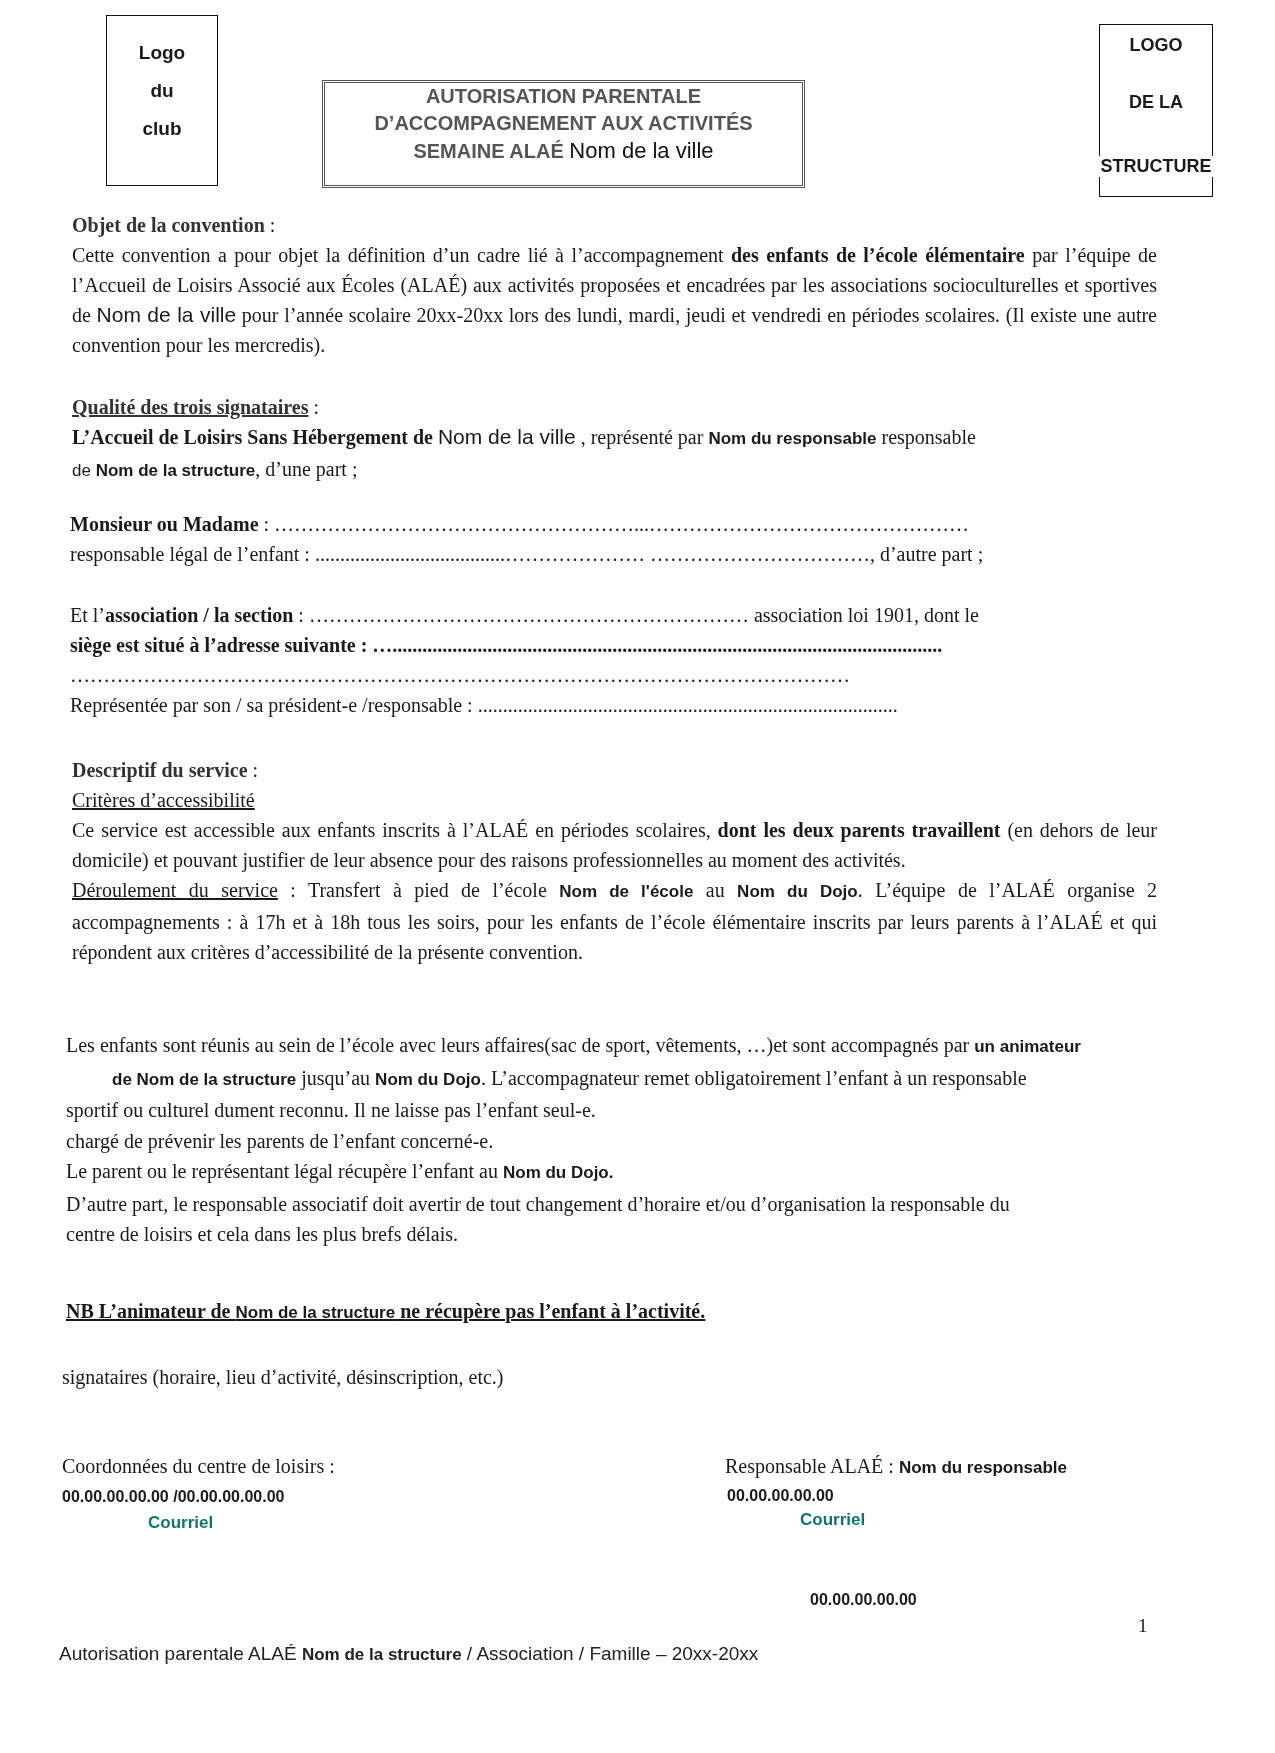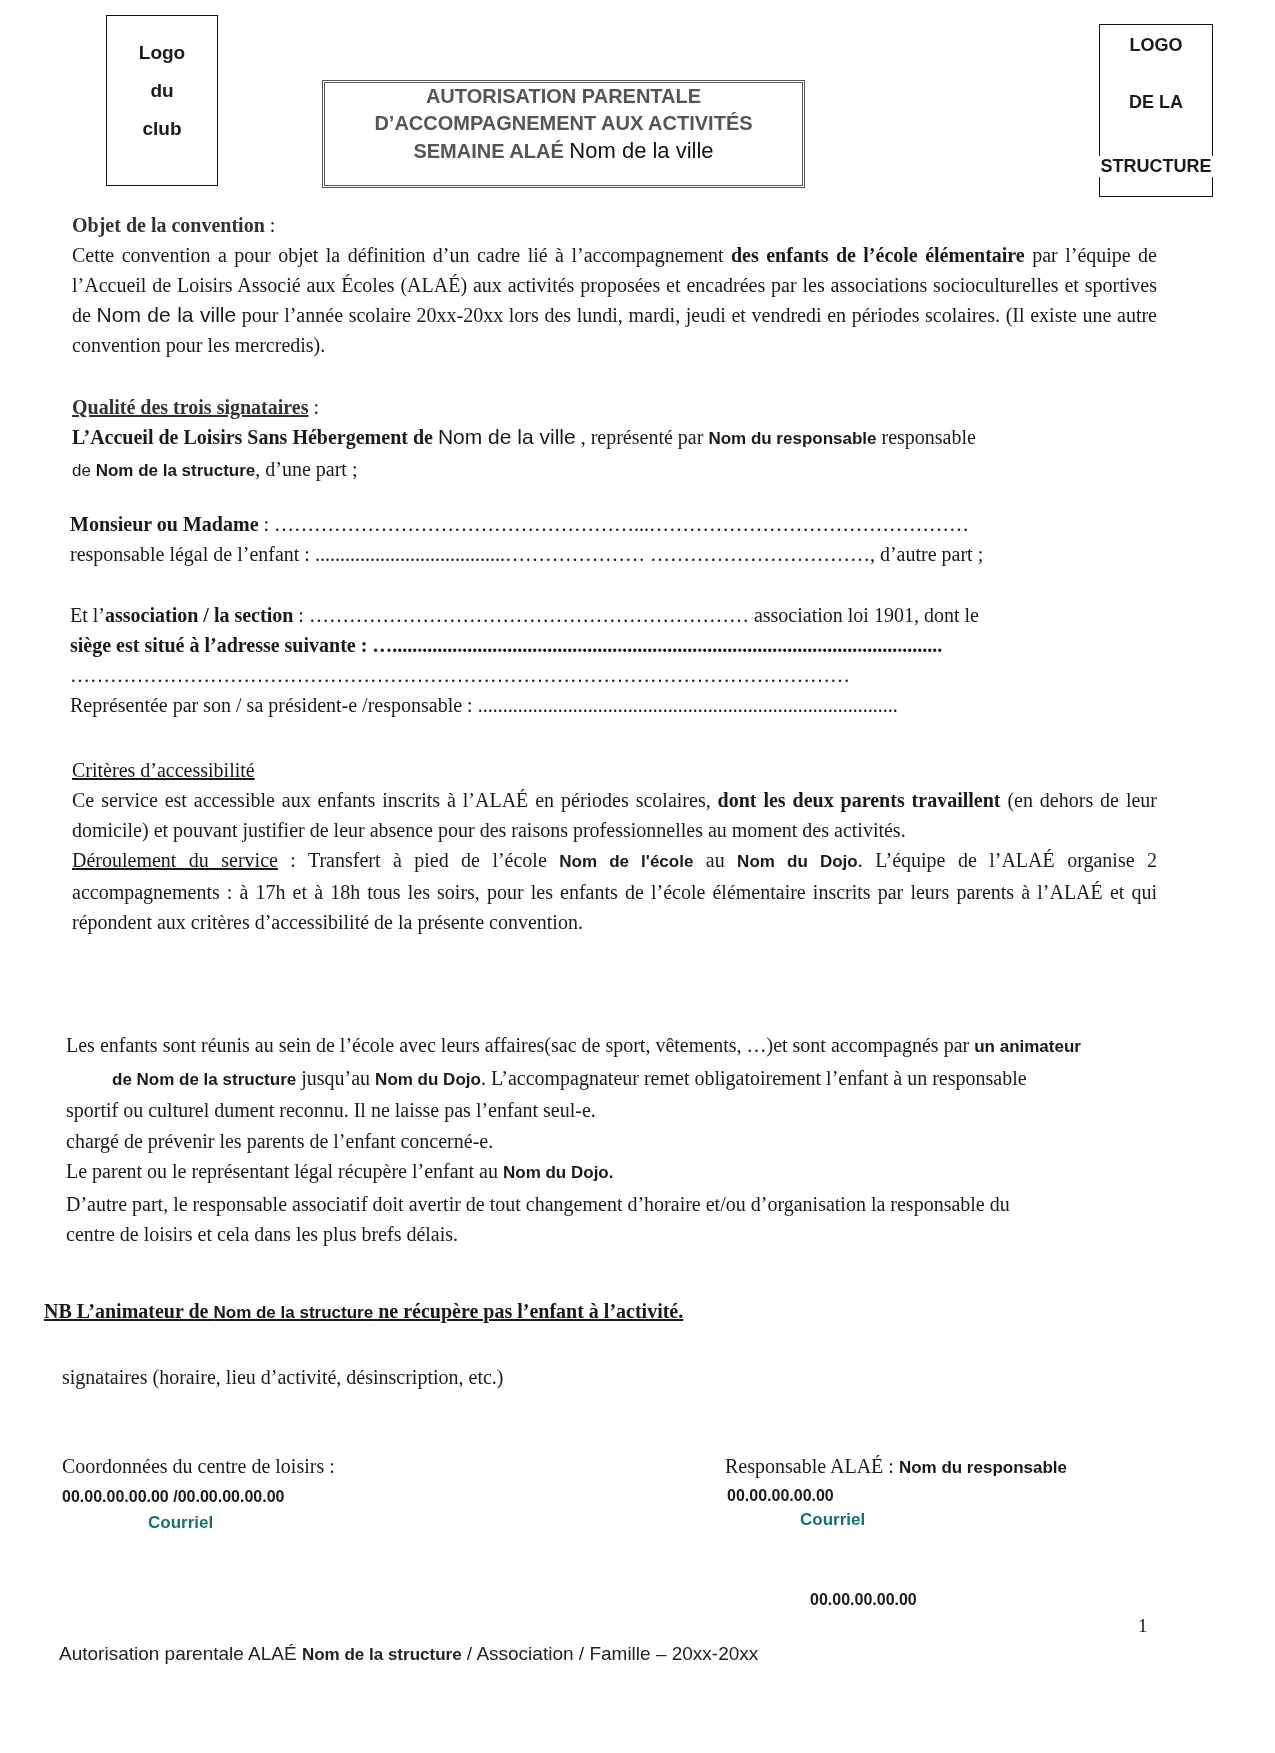--- a/index.html
+++ b/index.html
@@ -58,36 +58,37 @@
 
 <div class="line" style="left:70px; top:513px;"><span class="bold">Monsieur ou Madame</span><span> : ………………………………………………...…………………………………………</span></div>
 <div class="line" style="left:70px; top:543px;"><span>responsable légal de l’enfant : </span><span>......................................………………… ……………………………, d’autre part ;</span></div>
 
 <div class="line" style="left:70px; top:604px;"><span>Et l’</span><span class="bold">association / la section</span><span> : ………………………………………………………… association loi 1901, dont le</span></div>
 <div class="line" style="left:70px; top:634px;font-weight:bold;"><span>siège est situé à l’adresse suivante : …..............................................................................................................</span></div>
 <div class="line" style="left:70px; top:664px;"><span>………………………………………………………………………………………………………</span></div>
 <div class="line" style="left:70px; top:694px;"><span>Représentée par son / sa président-e /responsable : ....................................................................................</span></div>
 
 <div class="abs txt" style="top:755px;">
+  <div><span class="heading">Descriptif du service</span><span> :</span></div>
   <div class="u">Critères d’accessibilité</div>
   <div><span>Ce service est accessible aux enfants inscrits à l’ALAÉ en périodes scolaires, </span><span class="bold">dont les deux parents travaillent</span><span> (en dehors de leur domicile) et pouvant justifier de leur absence pour des raisons professionnelles au moment des activités.</span></div>
   <div><span class="u">Déroulement du service</span><span> : Transfert à pied de l’école </span><span class="sb">Nom de l'école</span><span>  au </span><span class="sb">Nom du Dojo</span><span>. L’équipe de l’ALAÉ organise 2 accompagnements : à 17h et à 18h tous les soirs, pour les enfants de l’école élémentaire inscrits par leurs parents à l’ALAÉ et qui répondent aux critères d’accessibilité de la présente convention.</span></div>
 </div>
 
 <div class="abs" style="top:1030px; left:66px; width:1200px; font-size:20px; line-height:30.5px;">
   <div style="white-space:nowrap;"><span>Les enfants sont réunis au sein de l’école avec leurs affaires(sac de sport, vêtements, …)et sont accompagnés par </span><span class="sb">un animateur</span></div>
   <div style="white-space:nowrap; padding-left:46px;"><span class="sb">de Nom de la structure</span><span> jusqu’au </span><span class="sb">Nom du Dojo</span><span>. L’accompagnateur remet obligatoirement l’enfant à un responsable</span></div>
   <div>sportif ou culturel dument reconnu. Il ne laisse pas l’enfant seul-e.</div>
   <div>chargé de prévenir les parents de l’enfant concerné-e.</div>
   <div><span>Le parent ou le représentant légal récupère l’enfant au </span><span class="sb">Nom du Dojo.</span></div>
   <div style="white-space:nowrap;">D’autre part, le responsable associatif doit avertir de tout changement d’horaire et/ou d’organisation la responsable du</div>
   <div>centre de loisirs et cela dans les plus brefs délais.</div>
 </div>
 
-<div class="line bold u" style="left:44px; top:1300px;"><span>NB L’animateur de </span><span class="sans" style="font-size:17px;">Nom de la structure</span><span>  ne récupère pas l’enfant à l’activité.</span></div>
+<div class="line bold u" style="left:66px; top:1300px;"><span>NB L’animateur de </span><span class="sans" style="font-size:17px;">Nom de la structure</span><span>  ne récupère pas l’enfant à l’activité.</span></div>
 
 <div class="abs" style="left:62px; top:1362px; font-size:20px; line-height:30px; white-space:nowrap;">
   <div>signataires (horaire, lieu d’activité, désinscription, etc.)</div>
 </div>
 
 <div class="line" style="left:62px; top:1455px;">Coordonnées du centre de loisirs :</div>
 <div class="line phone" style="left:62px; top:1488px;">00.00.00.00.00 /00.00.00.00.00</div>
 <div class="line courriel" style="left:148px; top:1513px;">Courriel</div>
 
 <div class="line" style="left:725px; top:1455px;"><span>Responsable ALAÉ : </span><span class="sb">Nom du responsable</span></div>

